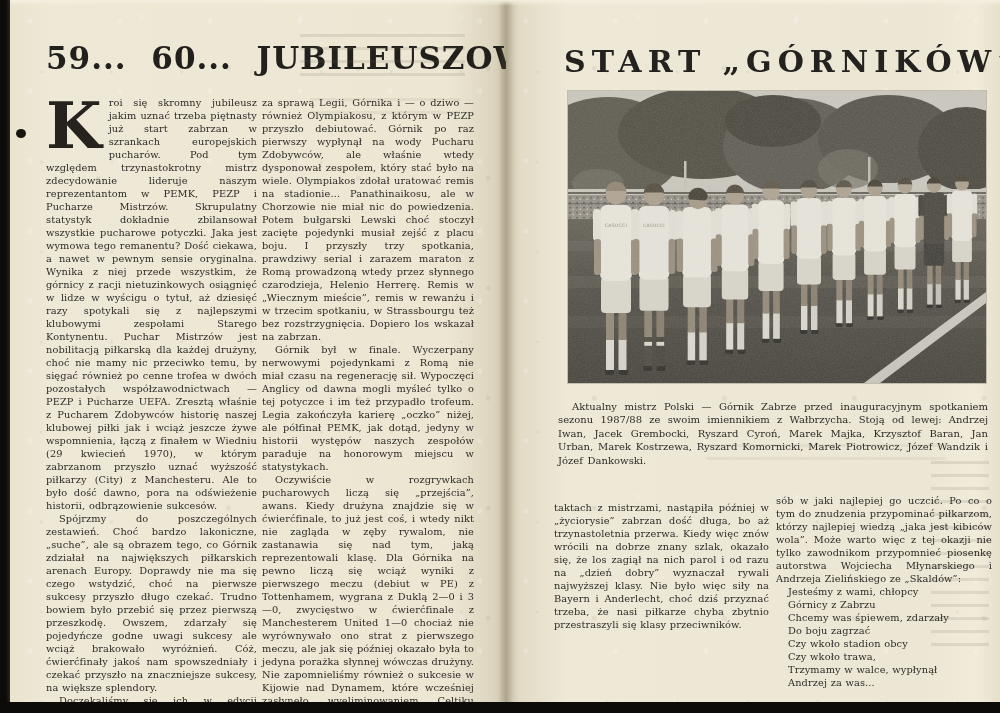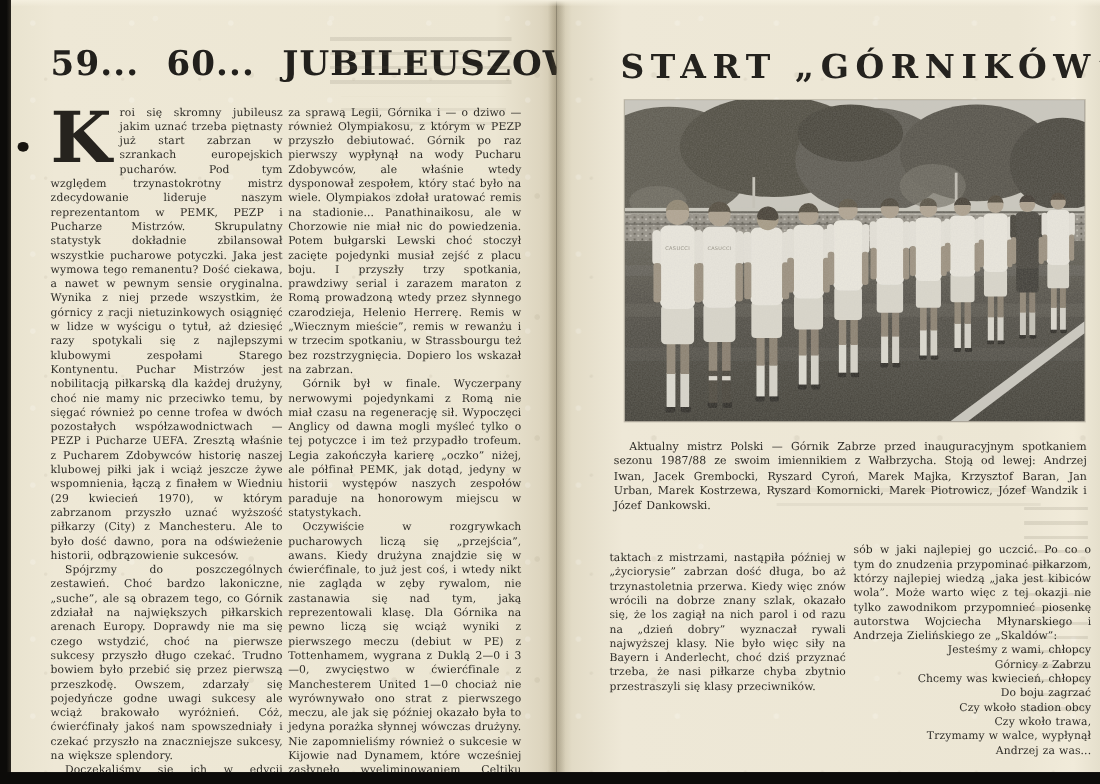--- a/index.html
+++ b/index.html
@@ -52,21 +52,21 @@
     padding:5px 7px 0 0;}
 
   
   .photo{position:absolute;left:62px;top:91px;width:418px;height:292px;
     background:#8d897f;box-shadow:0 0 0 1px rgba(70,64,50,.25);}
   .photo svg{display:block;width:100%;height:100%;}
   .caption{position:absolute;left:52px;top:400px;width:430px;margin:0;
     font-size:10px;line-height:13.4px;text-align:justify;
     text-indent:14px;color:#2d2b26;word-spacing:1.5px;}
 
-  .song{margin-left:12px;text-align:right;}
+  .song{margin-left:12px;text-align:left;}
   .song div{white-space:nowrap;}
 </style>
 </head>
 <body>
 
 <div class="scan">
 
   <div class="top-edge"></div>
 
   <div class="page page-left">
@@ -336,21 +336,21 @@
 
     <div class="col r-col1">
       <p>taktach z mistrzami, nastąpiła później w „życiorysie” zabrzan dość długa, bo aż trzynastoletnia przerwa. Kiedy więc znów wrócili na dobrze znany szlak, okazało się, że los zagiął na nich parol i od razu na „dzień dobry” wyznaczał rywali najwyższej klasy. Nie było więc siły na Bayern i Anderlecht, choć dziś przyznać trzeba, że nasi piłkarze chyba zbytnio przestraszyli się klasy przeciwników.</p>
     </div>
 
     <div class="col r-col2">
       <p>sób w jaki najlepiej go uczcić. Po co o tym do znudzenia przypominać piłkarzom, którzy najlepiej wiedzą „jaka jest kibiców wola”. Może warto więc z tej okazji nie tylko zawodnikom przypomnieć piosenkę autorstwa Wojciecha Młynarskiego i Andrzeja Zielińskiego ze „Skaldów”:</p>
       <div class="song">
         <div>Jesteśmy z wami, chłopcy</div>
         <div>Górnicy z Zabrzu</div>
-        <div>Chcemy was kwiecień, chłopcy</div>
+        <div>Chcemy was śpiewem, zdarzały</div>
         <div>Do boju zagrzać</div>
         <div>Czy wkoło stadion obcy</div>
         <div>Czy wkoło trawa,</div>
         <div>Trzymamy w walce, wypłynął</div>
         <div>Andrzej za was...</div>
       </div>
     </div>
   </div>
 
   <div class="gutter-line"></div>

